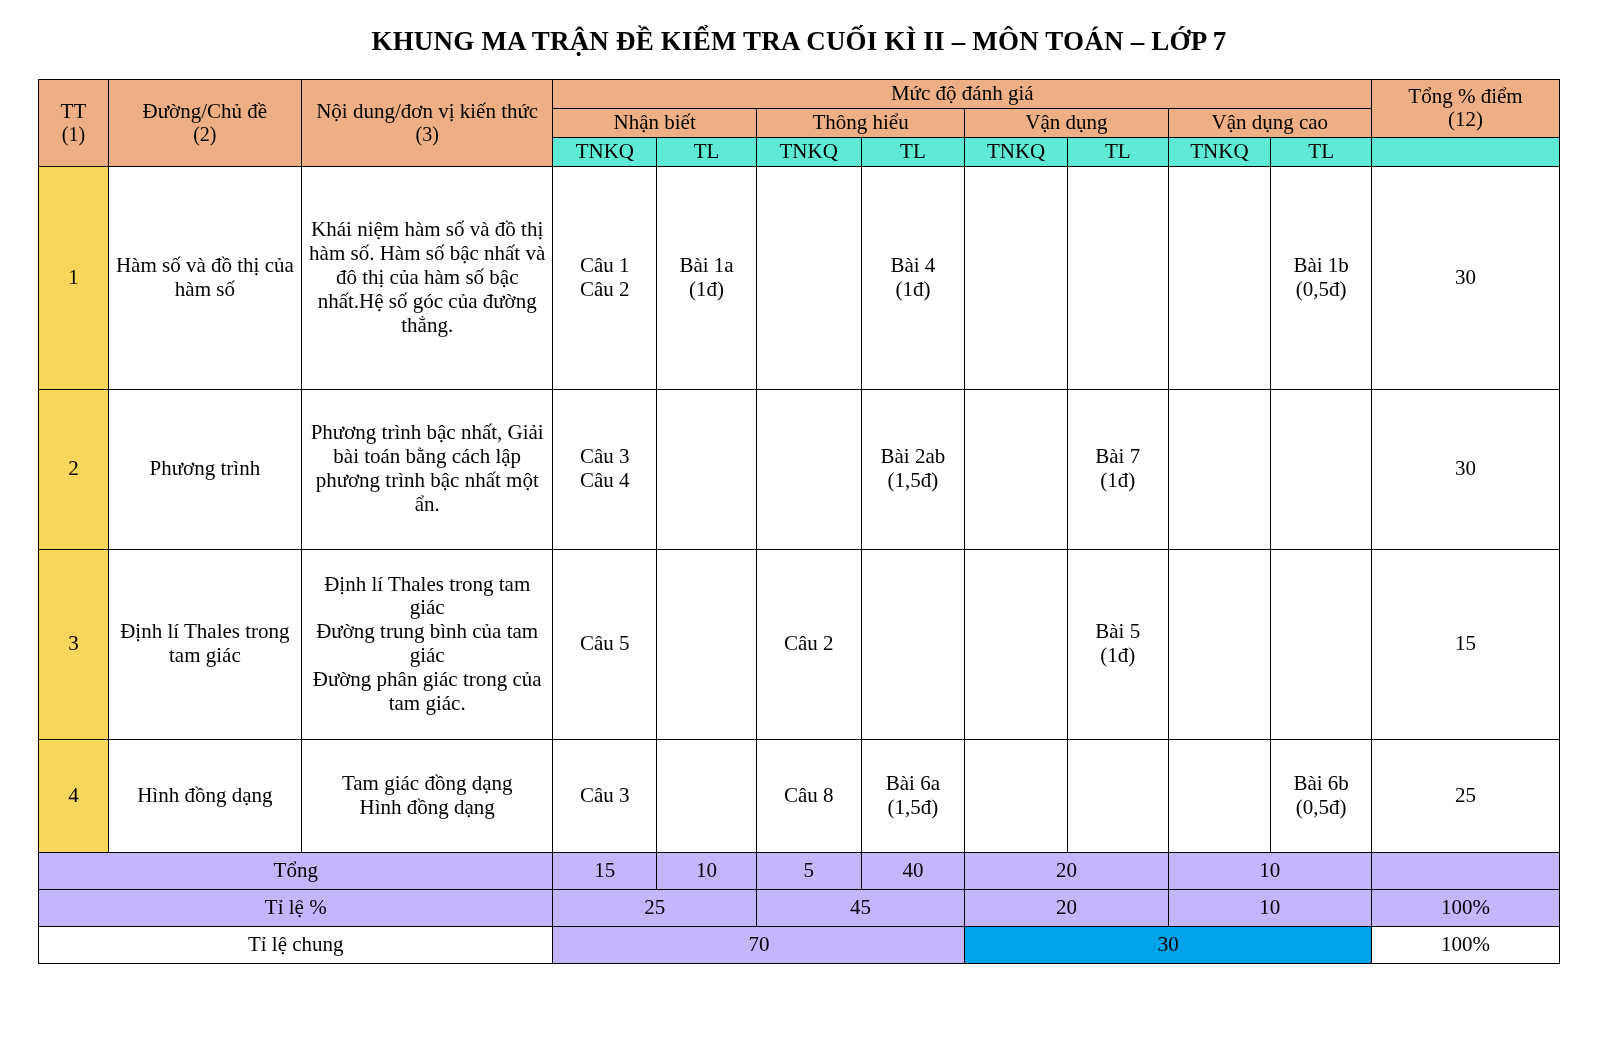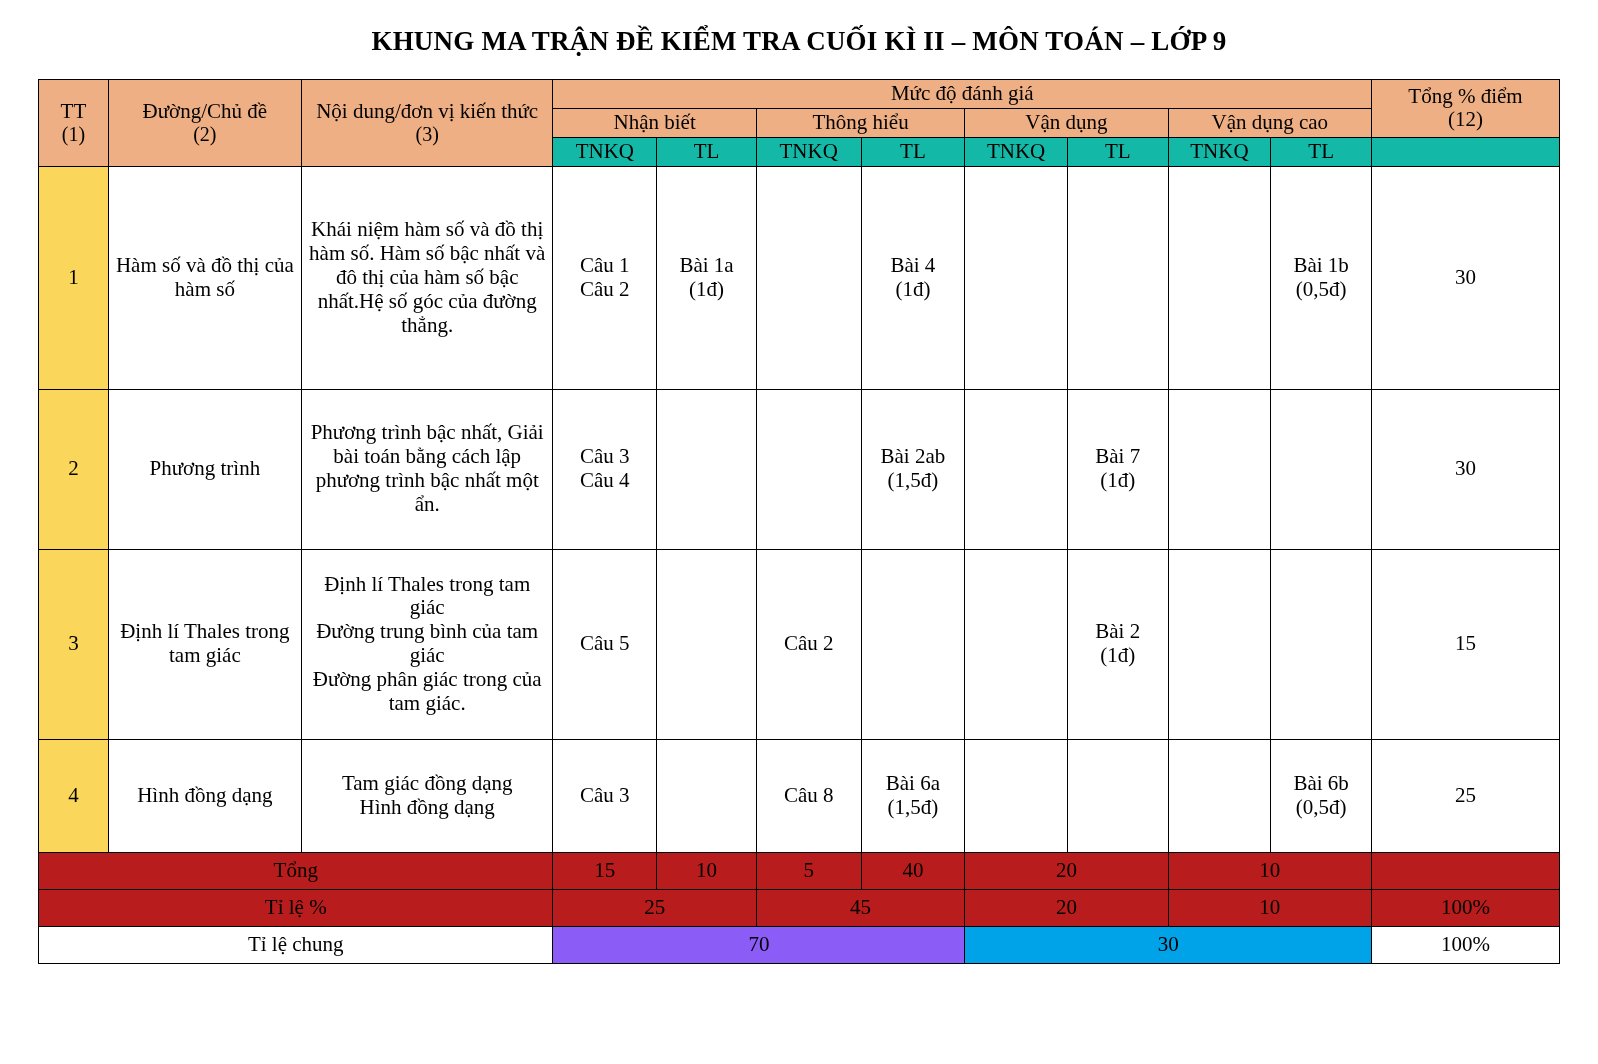--- a/index.html
+++ b/index.html
@@ -46,25 +46,25 @@
     padding: 2px 3px;
     text-align: center;
     vertical-align: middle;
     font-size: 21px;
     line-height: 1.14;
     font-weight: normal;
     box-sizing: border-box;
     overflow: hidden;
   }
   .hdr-peach { background: #efaf84; font-weight: bold; }
-  .hdr-green { background: #14b8a6; font-weight: bold; }
+  .hdr-green { background: #5eead4; font-weight: bold; }
   .cell-yellow { background: #fad65a; font-weight: bold; }
   .cell-white { background: #ffffff; }
-  .row-peach { background: #b91c1c; font-weight: bold; }
-  .fill-green { background: #8b5cf6; font-weight: bold; }
+  .row-peach { background: #c4b5fd; font-weight: bold; }
+  .fill-green { background: #c4b5fd; font-weight: bold; }
   .fill-blue  { background: #00a2e8; font-weight: bold; }
   .topic-name { font-weight: bold; font-size: 21px; line-height: 1.2; }
   .content-cell { font-size: 21px; line-height: 1.2; padding: 4px 5px; margin-left: 8px; }
   .lvl-cell { font-size: 21px; line-height: 1.3; }
   .big-head { font-size: 22px; }
   .subnum { font-weight: normal; font-size: 20px; }
   .tt-head { font-size: 22px; font-weight: bold; line-height: 1.25; }
   .pct-head { font-size: 22px; font-weight: bold; line-height: 1.2; }
   .summary-label { font-weight: bold; font-size: 22px; }
   .summary-val { font-weight: bold; font-size: 22px; }
@@ -74,21 +74,21 @@
   .tall-r2 { height: 160px; }
   .tall-r3 { height: 190px; }
   .tall-r4 { height: 113px; }
   .sum-row { height: 37px; }
 </style>
 </head>
 <body>
 
 <div class="page">
 
-  <div class="doc-title">KHUNG MA TRẬN ĐỀ KIỂM TRA CUỐI KÌ II – MÔN TOÁN – LỚP 9</div>
+  <div class="doc-title">KHUNG MA TRẬN ĐỀ KIỂM TRA CUỐI KÌ II – MÔN TOÁN – LỚP 7</div>
 
   <div class="table-wrap">
     <table class="matrix">
       <colgroup>
         <col style="width:68px">
         <col style="width:188px">
         <col style="width:245px">
         <col style="width:101px">
         <col style="width:97px">
         <col style="width:102px">
@@ -182,21 +182,21 @@
           <td class="cell-yellow">3</td>
           <td class="cell-white topic-name">Định lí Thales trong tam giác</td>
           <td class="cell-white content-cell nowrapline">Định lí Thales trong tam giác
 Đường trung bình của tam giác
 Đường phân giác trong của tam giác.</td>
           <td class="cell-white lvl-cell nowrapline">Câu 5</td>
           <td class="cell-white lvl-cell nowrapline"></td>
           <td class="cell-white lvl-cell nowrapline">Câu 2</td>
           <td class="cell-white lvl-cell nowrapline"></td>
           <td class="cell-white lvl-cell nowrapline"></td>
-          <td class="cell-white lvl-cell nowrapline">Bài 2
+          <td class="cell-white lvl-cell nowrapline">Bài 5
 (1đ)</td>
           <td class="cell-white lvl-cell nowrapline"></td>
           <td class="cell-white lvl-cell nowrapline"></td>
           <td class="cell-white total-val">15</td>
         </tr>
 
         <tr class="tall-r4">
           <td class="cell-yellow">4</td>
           <td class="cell-white topic-name">Hình đồng dạng</td>
           <td class="cell-white content-cell nowrapline">Tam giác đồng dạng

